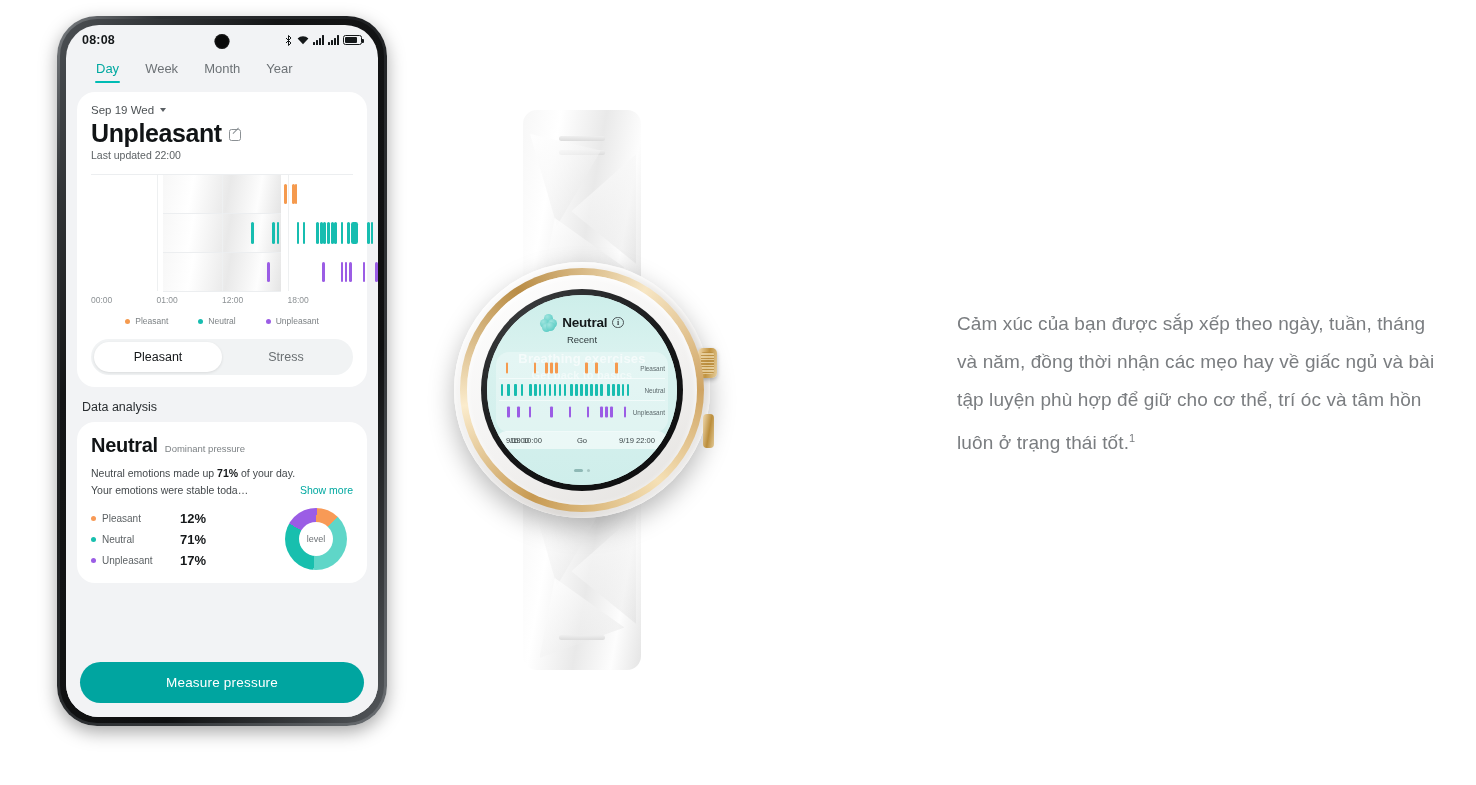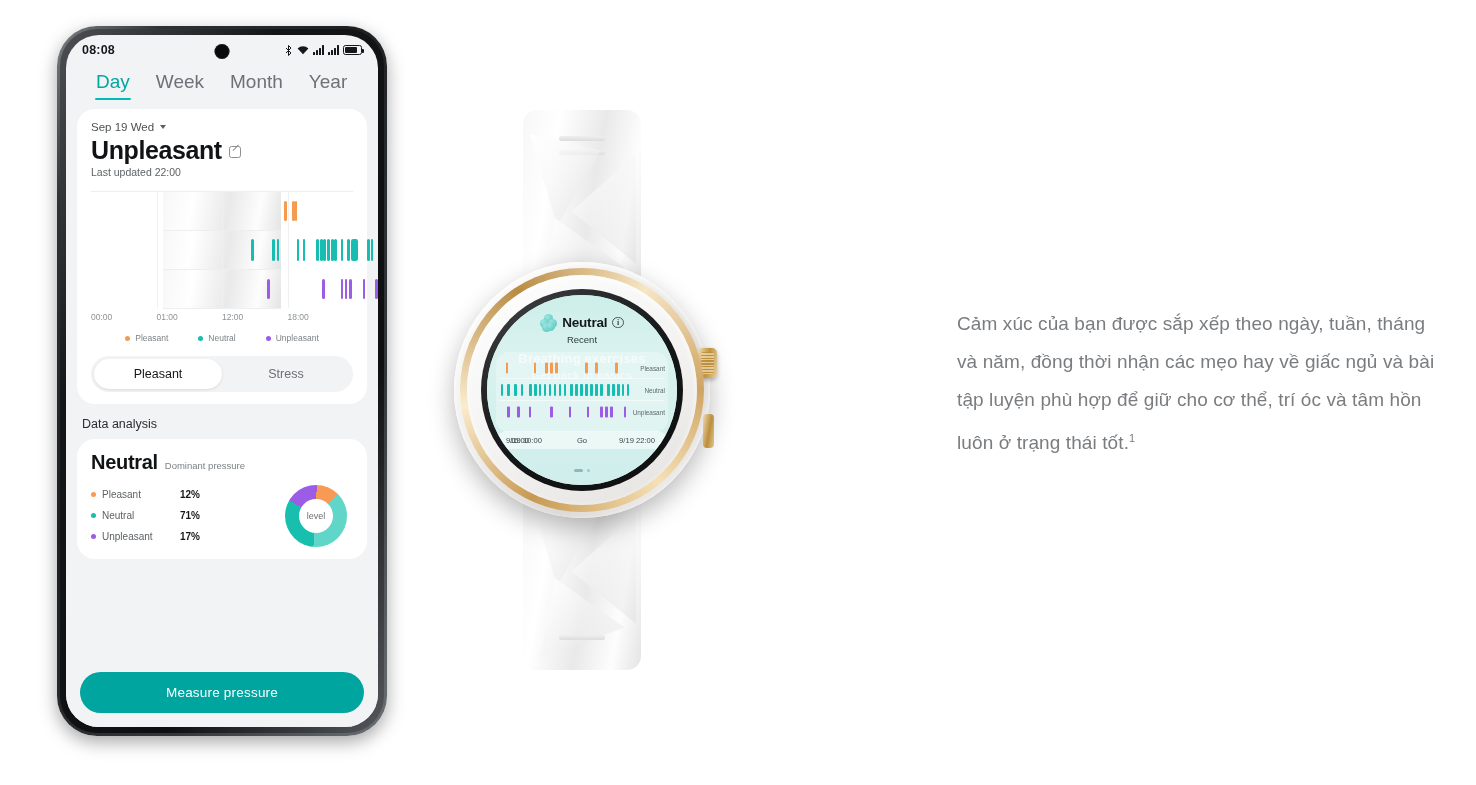--- a/index.html
+++ b/index.html
@@ -5,21 +5,21 @@
   * { box-sizing: border-box; margin: 0; padding: 0; }
   html, body {
     width: 1476px; height: 785px;
     background: #ffffff;
     font-family: "Liberation Sans", sans-serif;
     overflow: hidden;
   }
   #stage { position: relative; width: 1476px; height: 785px; background:#fff; }
 
   
-  #phone-wrap { position: absolute; left: 57px; top: 26px; width: 330px; height: 710px; }
+  #phone-wrap { position: absolute; left: 57px; top: 16px; width: 330px; height: 710px; }
   .phone-body {
     position: absolute; inset: 0;
     border-radius: 40px;
     background: linear-gradient(120deg,#7d8185 0%,#2f3235 14%,#1d1f21 40%,#35383b 72%,#6b6f73 100%);
     box-shadow: 0 6px 18px rgba(0,0,0,.35);
   }
   .phone-body:after{
     content:""; position:absolute; inset:3px; border-radius:37px;
     background: linear-gradient(120deg,#4c5054,#141516 30%,#0e0f10 70%,#53575b);
   }
@@ -60,21 +60,21 @@
   .back-arrow:after{
     content:""; position:absolute; left:2px; top:5px; width:9px;height:9px;
     border-left:1.7px solid #1b1e20; border-bottom:1.7px solid #1b1e20; transform:rotate(45deg);
   }
   .app-title{ font-size:16.5px; font-weight:500; color:#15181a; letter-spacing:.1px;}
   .grid-dots{ margin-left:auto; width:18px;height:18px; display:grid; grid-template-columns:1fr 1fr; grid-template-rows:1fr 1fr; gap:5px; padding:2px; cursor:pointer;}
   .grid-dots i{ display:block; width:3.4px;height:3.4px;border-radius:50%; background:#35393c;}
 
   
   .tabs{ display:flex; gap:26px; padding: 6px 0 0 30px; }
-  .tab{ font-size:19px; color:#6d7276; position:relative; padding-bottom:8px; cursor:pointer;}
+  .tab{ font-size:13px; color:#6d7276; position:relative; padding-bottom:8px; cursor:pointer;}
   .tab.active{ color:#00a8a0; font-weight:500;}
   .tab.active:after{
     content:""; position:absolute; left:-1px; right:-1px; bottom:1px; height:2.5px;
     background:#00bcb4; border-radius:2px;
   }
 
   
   .scroll-area{ padding: 8px 11px 0; }
   .card{ background:#fff; border-radius:18px; padding:12px 14px 12px; }
 
@@ -116,21 +116,21 @@
   .analysis-p{ font-size:10.5px; color:#44494c; line-height:1.55; margin-top:8px;}
   .analysis-p b{ color:#15181a; }
   .p2{ display:flex; align-items:baseline; }
   .showmore{ margin-left:auto; color:#00a8a0; font-weight:500; font-size:10.5px; cursor:pointer;}
 
   .stats{ display:flex; margin-top:10px; align-items:center;}
   .stat-list{ flex:1 1 auto; }
   .stat{ display:flex; align-items:center; gap:6px; height:21px; }
   .stat i{ width:5px;height:5px;border-radius:50%;display:block;}
   .stat .lbl{ font-size:10px; color:#5d6265; width:72px; }
-  .stat .val{ font-size:10px; color:#15181a; font-weight:700;}
+  .stat .val{ font-size:13px; color:#15181a; font-weight:700;}
   .donut{ width:62px;height:62px;border-radius:50%; position:relative; flex:0 0 auto; margin-right:6px;}
   .donut:after{
     content:""; position:absolute; inset:14px; border-radius:50%; background:#fff;
   }
   .donut span{
     position:absolute; inset:0; display:flex; align-items:center; justify-content:center;
     font-size:9px; color:#6d7276; z-index:2;
   }
 
   .cta-wrap{ position:absolute; left:0; right:0; bottom:0; padding: 8px 14px 14px; background:linear-gradient(to top,#f2f3f5 72%,rgba(242,243,245,0)); }
@@ -351,20 +351,29 @@
             <div>Stress</div>
           </div>
         </div>
 
         <div class="section-h">Data analysis</div>
 
         <div class="card">
           <div class="big-row">
             <div class="big-title">Neutral</div>
             <div class="big-sub">Dominant pressure</div>
+          </div>
+          <div class="analysis-p">
+            <div>
+              <span>Neutral emotions made up </span><b>71%</b><span> of your day.</span>
+            </div>
+            <div class="p2">
+              <span>Your emotions were stable toda…</span>
+              <span class="showmore">Show more</span>
+            </div>
           </div>
 
           <div class="stats">
             <div class="stat-list">
               <div class="stat">
                 <i style="background:#f89a56"></i>
                 <span class="lbl">Pleasant</span>
                 <span class="val">12%</span>
               </div>
               <div class="stat">

